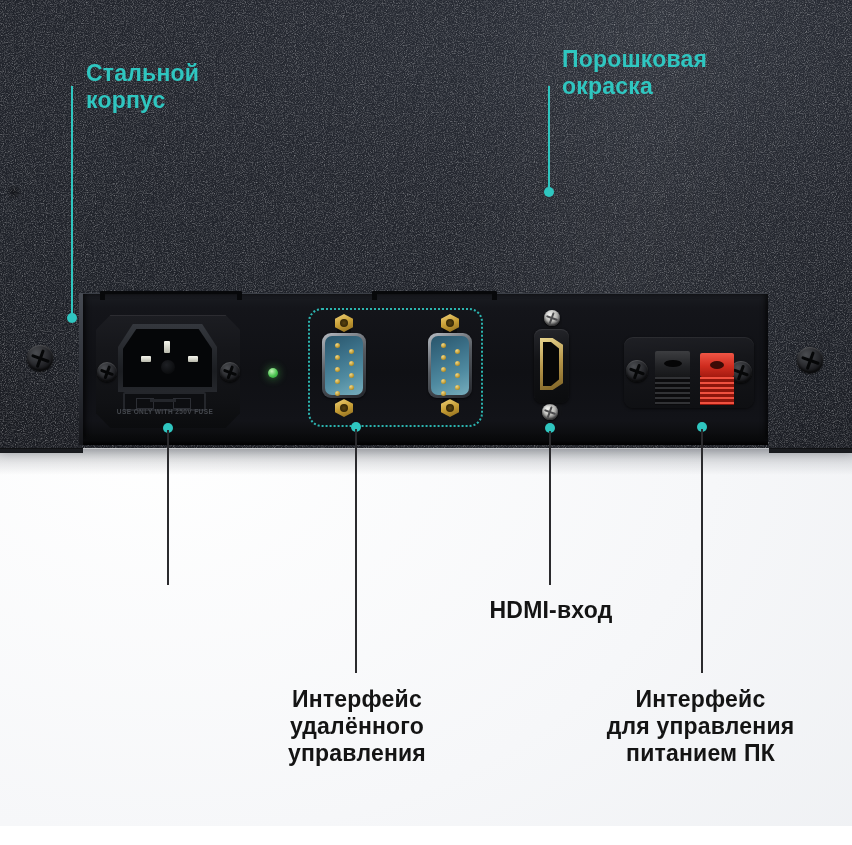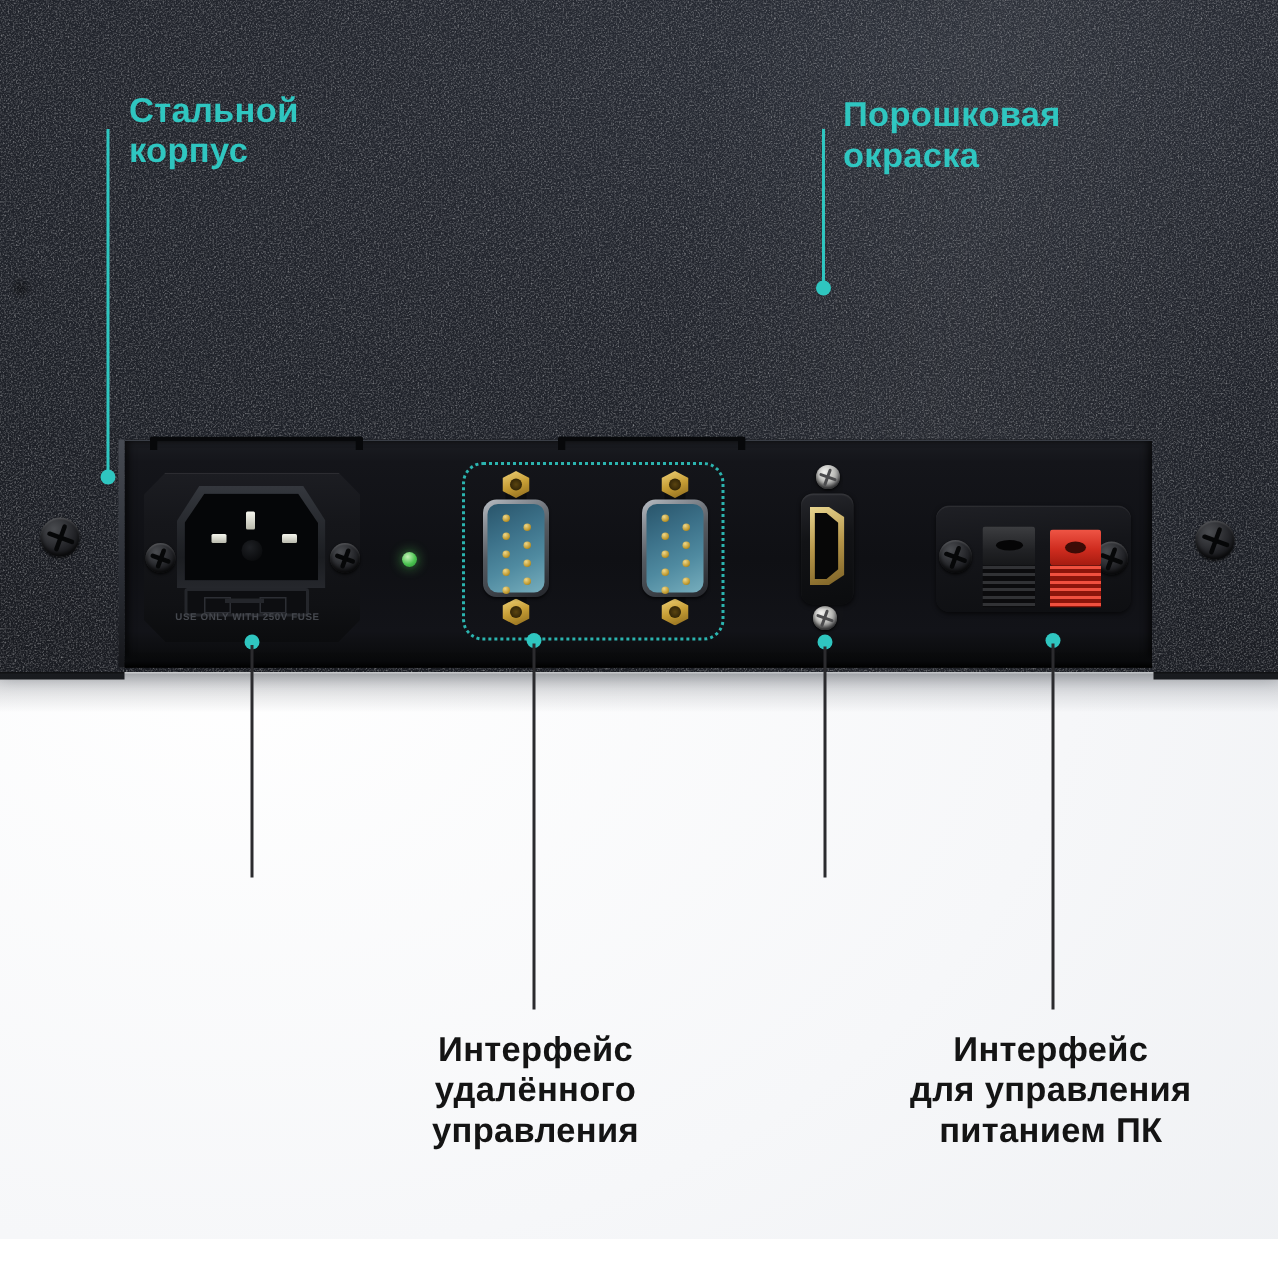--- a/index.html
+++ b/index.html
@@ -141,21 +141,21 @@
   
   .callout-label{position:absolute;font-weight:bold;font-size:23px;line-height:27px;
        white-space:pre-line;color:#141414;letter-spacing:.2px;}
   .callout-label.teal{color:var(--accent);}
   .callout-label.center{text-align:center;}
   .cline{position:absolute;width:2px;}
   .cline.teal{background:var(--accent);}
   .cline.dark{background:#2b2b2e;}
   .cdot{position:absolute;width:10px;height:10px;border-radius:50%;background:var(--accent);}
   .lbl-steel{left:86px;top:60px;width:210px;}
-  .lbl-powder{left:562px;top:63px;width:230px;}
+  .lbl-powder{left:562px;top:46px;width:230px;}
   .lbl-power{left:70px;top:597px;width:200px;}
   .lbl-hdmi{left:451px;top:597px;width:200px;}
   .lbl-remote{left:247px;top:686px;width:220px;}
   .lbl-pc{left:578px;top:686px;width:245px;}
   .ln-steel{left:71px;top:86px;height:230px;}
   .dt-steel{left:67px;top:313px;}
   .ln-powder{left:548px;top:86px;height:102px;}
   .dt-powder{left:544px;top:187px;}
   .ln-power{left:167px;top:430px;height:155px;}
   .dt-power{left:163px;top:423px;}
@@ -284,20 +284,21 @@
   <div class="cline dark ln-power"></div>
 
   <div class="cdot dt-remote"></div>
   <div class="cline dark ln-remote"></div>
   <div class="callout-label center lbl-remote">Интерфейс
 удалённого
 управления</div>
 
   <div class="cdot dt-hdmi"></div>
   <div class="cline dark ln-hdmi"></div>
+  <div class="callout-label center lbl-hdmi">HDMI-вход</div>
 
   <div class="cdot dt-pc"></div>
   <div class="cline dark ln-pc"></div>
   <div class="callout-label center lbl-pc">Интерфейс
 для управления
 питанием ПК</div>
 
 </div>
 
 </body></html>

